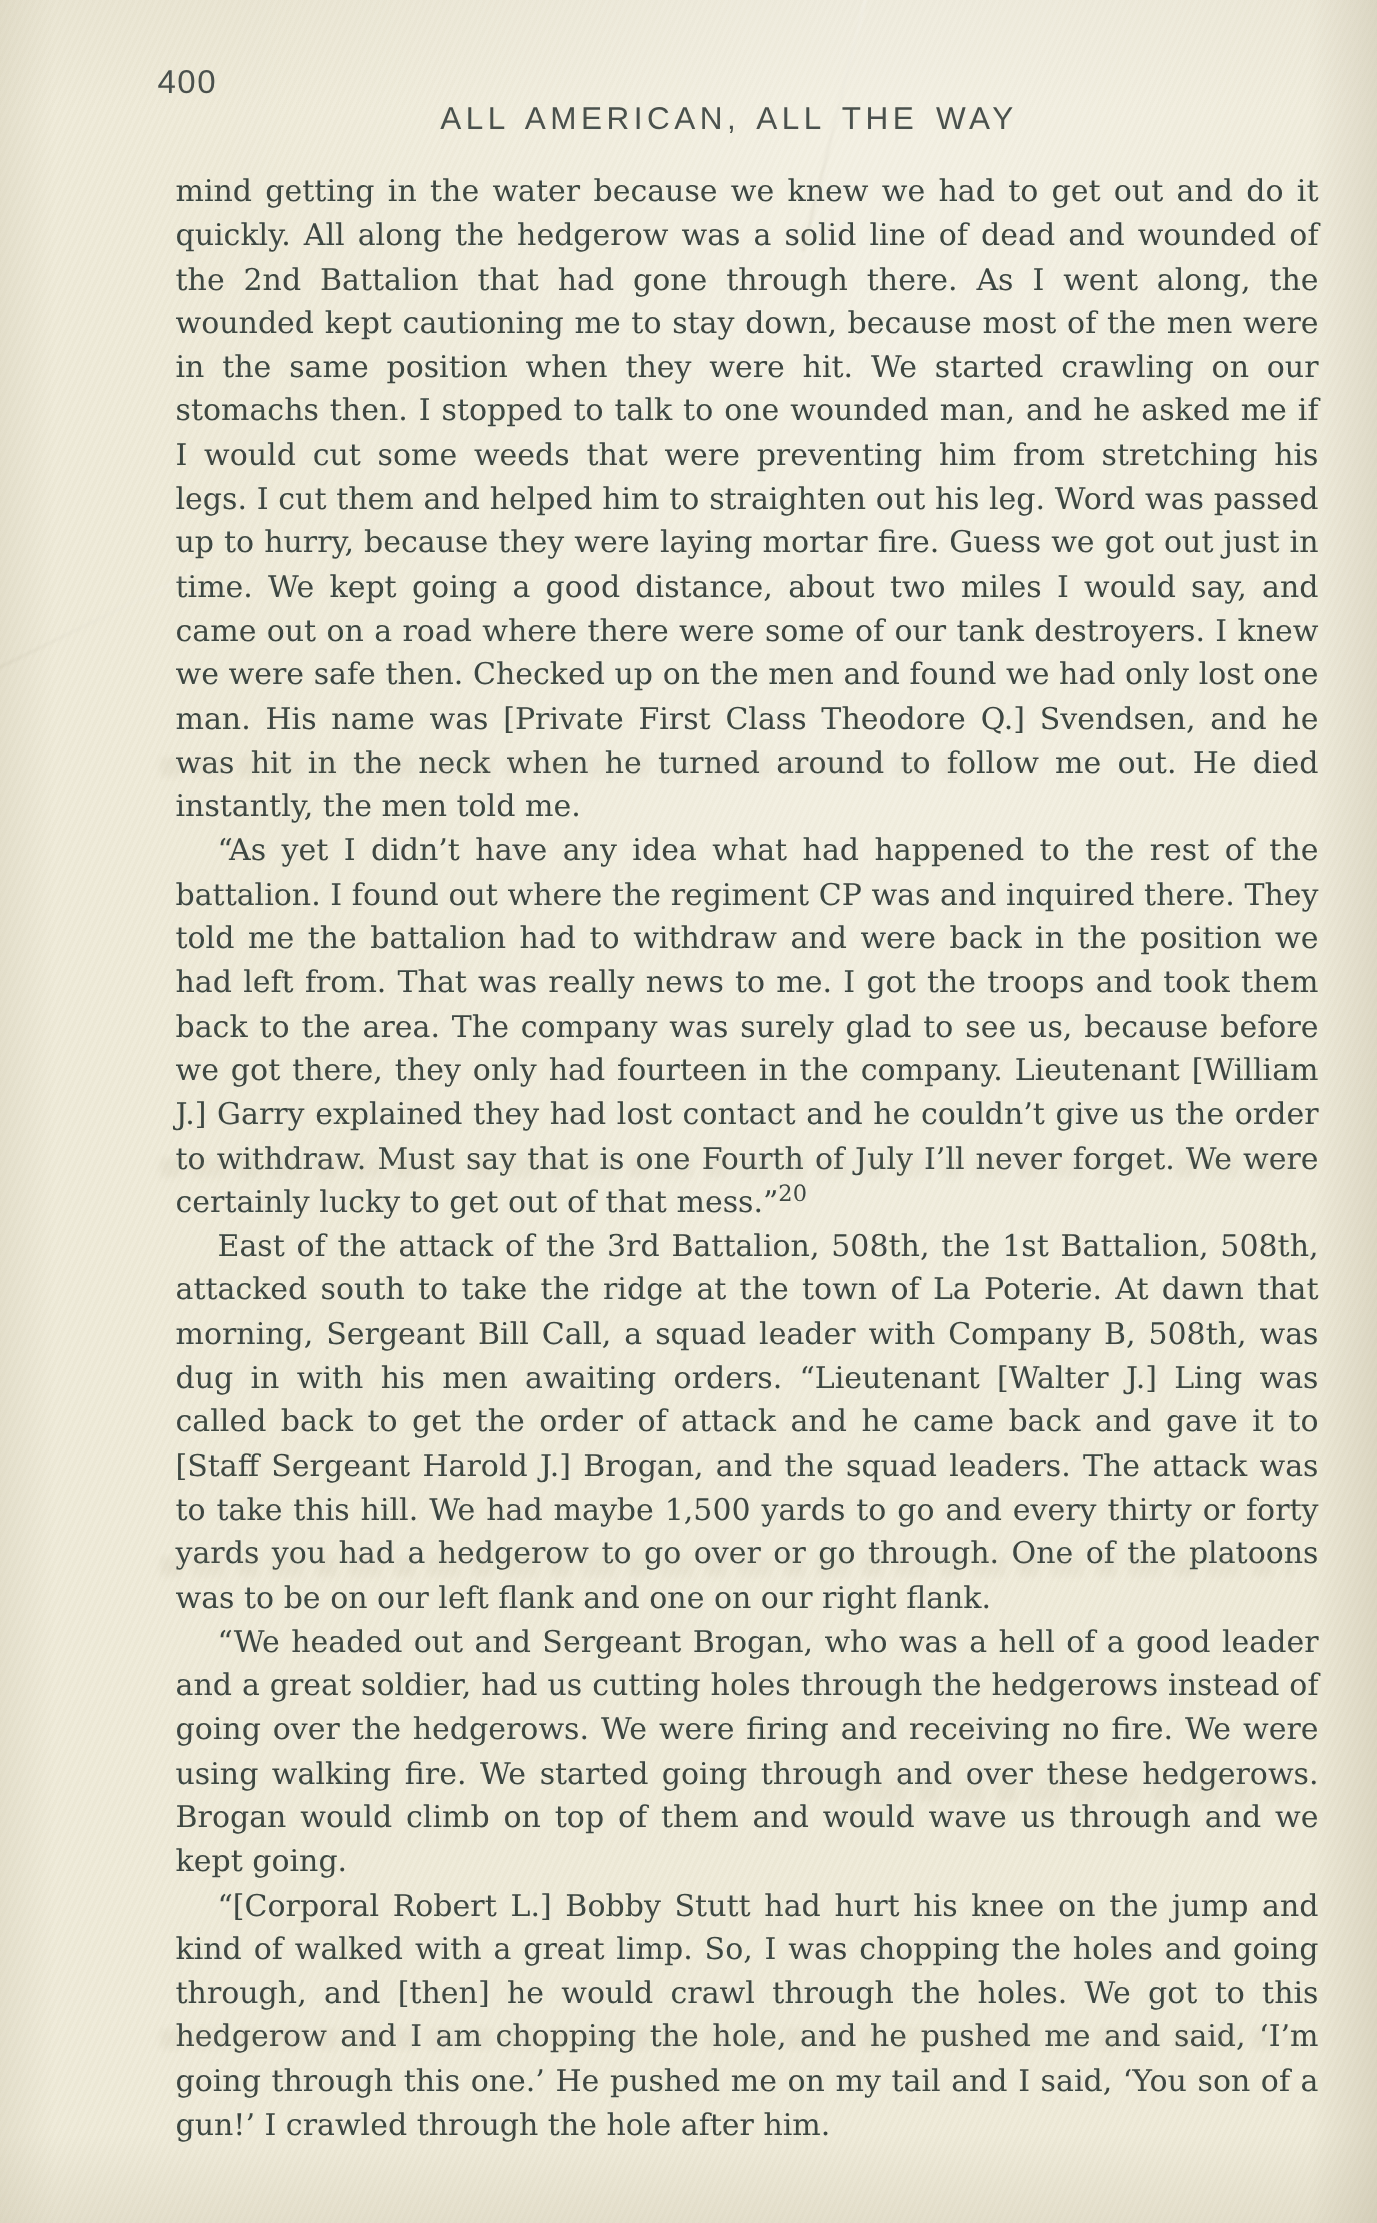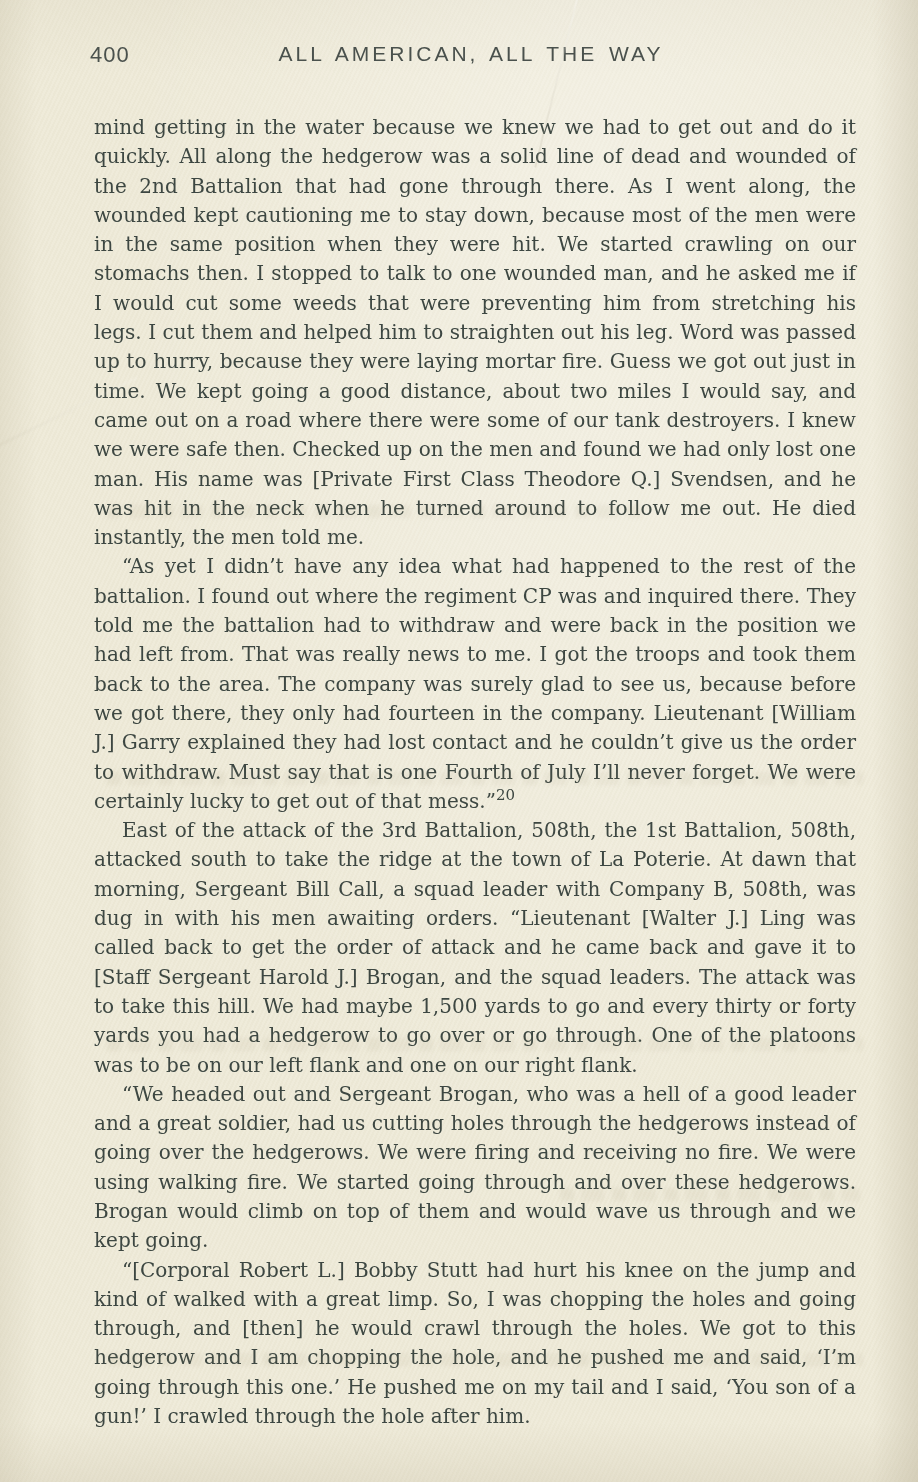--- a/index.html
+++ b/index.html
@@ -14,36 +14,37 @@
     background-color: #eeead8;
     background-image:
       radial-gradient(ellipse at 65% 15%, rgba(255,255,255,0.30), rgba(255,255,255,0) 55%),
       linear-gradient(90deg, rgba(203,196,172,0.30) 0, rgba(203,196,172,0) 4%, rgba(203,196,172,0) 95%, rgba(190,182,158,0.40) 100%),
       linear-gradient(180deg, rgba(210,204,182,0.18) 0, rgba(210,204,182,0) 5%, rgba(210,204,182,0) 96%, rgba(200,192,168,0.28) 100%),
       repeating-linear-gradient(115deg, rgba(220,214,192,0.12) 0 2px, rgba(255,255,255,0.06) 2px 4px);
     overflow: hidden;
   }
   .running-header {
     position: absolute;
-    top: 42px; left: 90px; width: 762px;
+    top: 42px; left: 105px; width: 762px;
     color: #4a514d;
     font-family: "Liberation Sans", sans-serif;
   }
   .page-number {
     position: absolute; left: 0; top: 0;
     font-size: 22px; letter-spacing: 1px; font-weight: 400;
   }
   .running-head {
     display: block; text-align: center;
     font-size: 21px; letter-spacing: 3px; font-weight: 400;
     word-spacing: 3px;
+    margin-top: 26px;
   }
   .body-text {
     position: absolute;
-    left: 94px; top: 113px; width: 762px;
+    left: 117px; top: 113px; width: 762px;
     color: #3d4742;
     font-size: 20px;
     line-height: 29.3px;
     text-align: justify;
   }
   .body-text p { margin: 0; padding: 0; }
   .body-text p.indent { text-indent: 28px; }
   .body-text sup {
     font-size: 15px; line-height: 0; vertical-align: super; letter-spacing: 0;
   }

